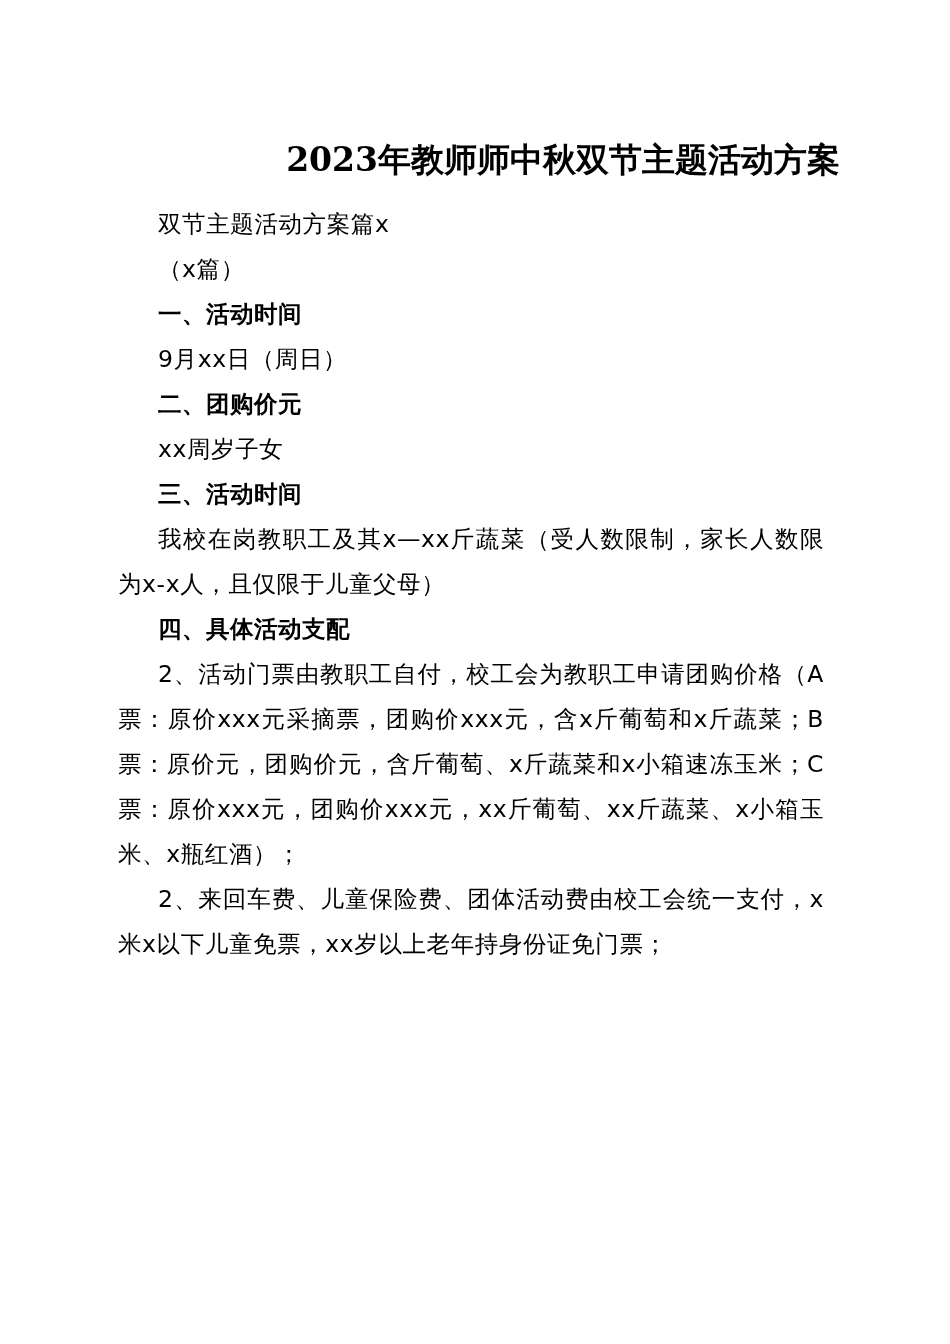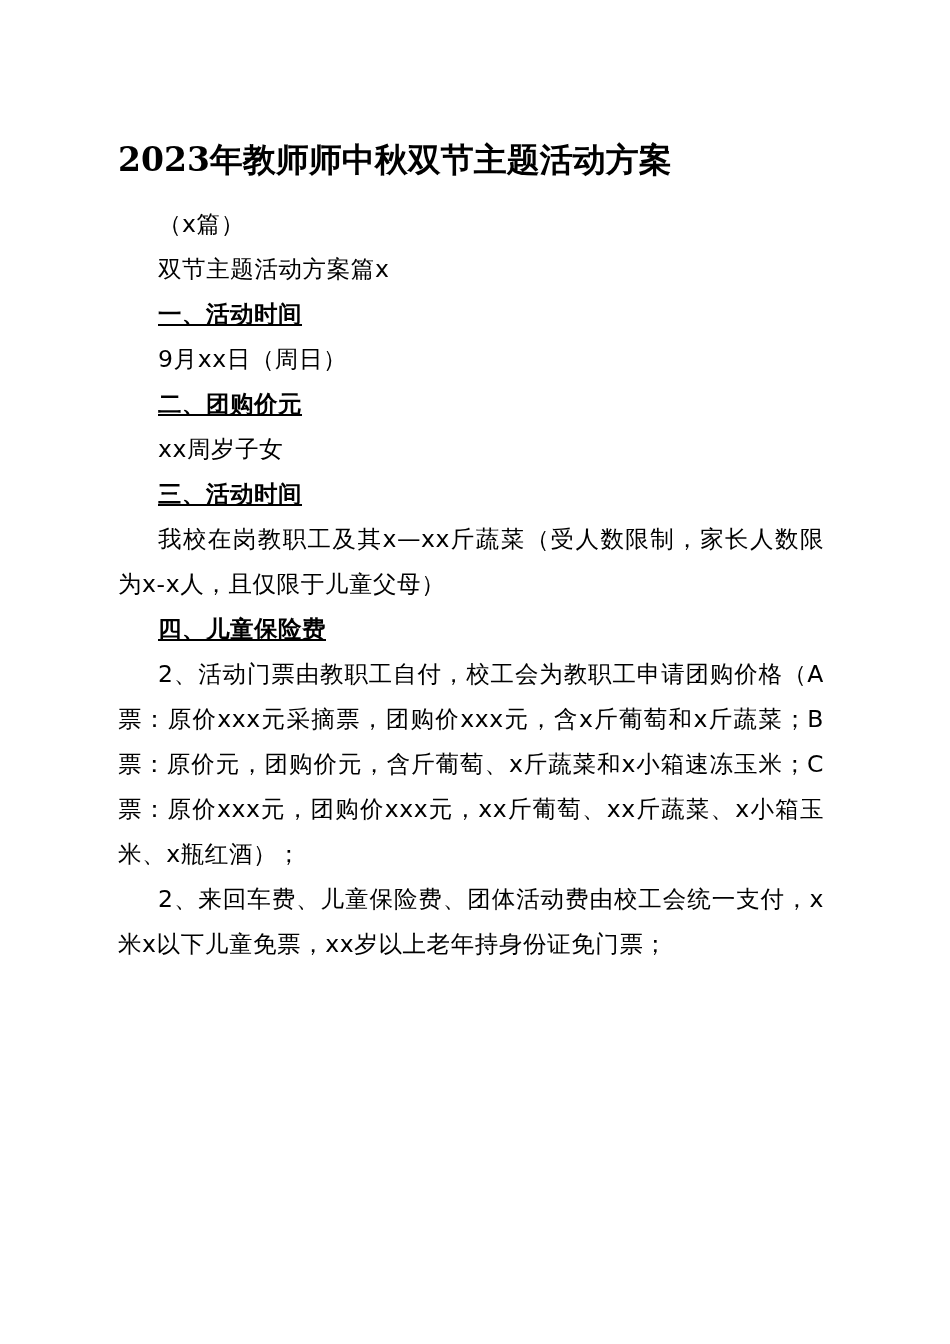--- a/index.html
+++ b/index.html
@@ -1,46 +1,46 @@
 <!DOCTYPE html>
 <html><head>
 <meta charset="utf-8">
 <style>
   html, body { margin: 0; padding: 0; background: #ffffff; }
   body { width: 950px; height: 1344px; position: relative; overflow: hidden; }
   .page { position: absolute; left: 118px; top: 0; width: 706px; color: #000; }
   .title {
-    position: absolute; left: 0; top: 138px; width: 706px; text-align: left;
+    position: absolute; left: 16px; top: 138px; width: 706px; text-align: right;
     font-family: "DejaVu Serif", "Liberation Serif", serif; font-weight: bold;
     font-size: 33px; line-height: 44px; letter-spacing: 0px;
   }
   .body {
     position: absolute; left: 0; top: 202px; width: 706px;
     font-family: "DejaVu Sans", "Liberation Sans", sans-serif;
     font-size: 23.5px; line-height: 45px;
   }
   .p { margin: 0; text-indent: 40px; text-align: justify; letter-spacing: 0.6px; }
-  .h { margin: 0; text-indent: 40px; font-weight: bold; letter-spacing: 0.5px; text-decoration: underline; }
+  .h { margin: 0; text-indent: 40px; font-weight: bold; letter-spacing: 0.5px; }
   .blank { display: inline-block; width: 32px; border-bottom: 1px solid #000; height: 20px; vertical-align: baseline; }
 </style>
 </head>
 <body>
 
 <div class="page">
   <div class="title">2023年教师师中秋双节主题活动方案</div>
   <div class="body">
+    <p class="p">双节主题活动方案篇x</p>
     <p class="p">（x篇）</p>
-    <p class="p">双节主题活动方案篇x</p>
 
     <p class="h">一、活动时间</p>
     <p class="p">9月xx日（周日）</p>
 
     <p class="h">二、团购价元</p>
     <p class="p">xx周岁子女</p>
 
     <p class="h">三、活动时间</p>
     <p class="p">我校在岗教职工及其x—xx斤蔬菜（受人数限制，家长人数限为x-x人，且仅限于儿童父母）</p>
 
-    <p class="h">四、儿童保险费</p>
+    <p class="h">四、具体活动支配</p>
     <p class="p">2、活动门票由教职工自付，校工会为教职工申请团购价格（A票：原价xxx元采摘票，团购价xxx元，含x斤葡萄和x斤蔬菜；B票：原价元，团购价元，含斤葡萄、x斤蔬菜和x小箱速冻玉米；C票：原价xxx元，团购价xxx元，xx斤葡萄、xx斤蔬菜、x小箱玉米、x瓶红酒）；</p>
     <p class="p">2、来回车费、儿童保险费、团体活动费由校工会统一支付，x米x以下儿童免票，xx岁以上老年持身份证免门票；</p>
   </div>
 </div>
 
 </body></html>

